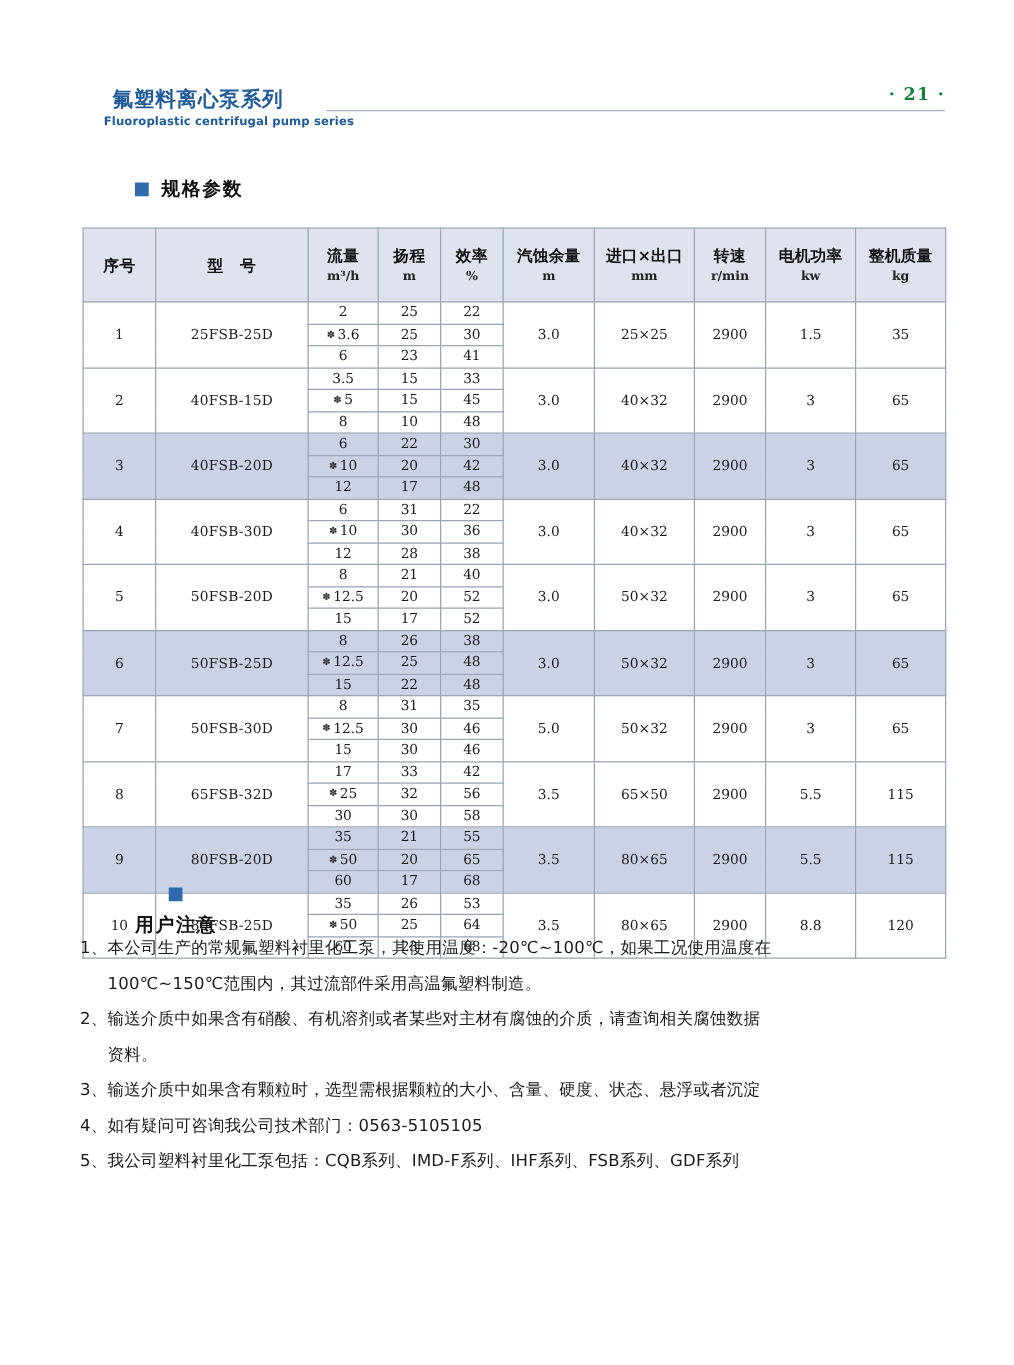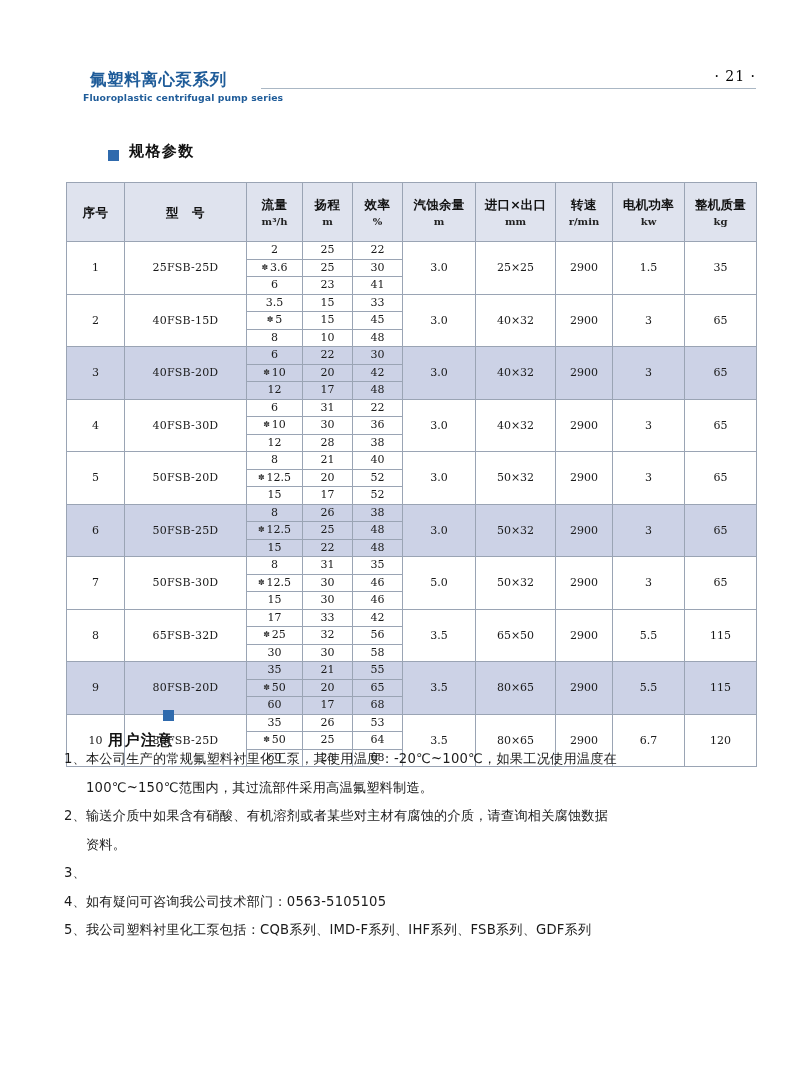--- a/index.html
+++ b/index.html
@@ -62,31 +62,31 @@
     top: 18px;
     height: 1px;
     background: #aab7c4;
   }
   .hdr-page {
     position: absolute;
     right: 0;
     top: -2px;
     font-family: "DejaVu Serif", "Liberation Serif", serif;
     font-size: 14px;
-    font-weight: 400;
-    color: #000000;
+    font-weight: 700;
+    color: #15803d;
     letter-spacing: 1px;
     white-space: nowrap;
   }
 
   
   .section-head {
     position: absolute;
     display: flex;
-    align-items: flex-end;
+    align-items: center;
     gap: 10px;
     white-space: nowrap;
     padding-left: 44px;
   }
   .sq-bullet {
     width: 11px;
     height: 11px;
     background: #2f6aad;
     flex: 0 0 auto;
     display: block;
@@ -483,21 +483,21 @@
           </tr>
           <tr>
             <td rowspan="3" class="v-center">10</td>
             <td rowspan="3" class="model">80FSB-25D</td>
             <td class="param">35</td>
             <td class="param">26</td>
             <td class="param">53</td>
             <td rowspan="3" class="v-center">3.5</td>
             <td rowspan="3" class="v-center">80×65</td>
             <td rowspan="3" class="v-center">2900</td>
-            <td rowspan="3" class="v-center">6.7</td>
+            <td rowspan="3" class="v-center">8.8</td>
             <td rowspan="3" class="v-center">120</td>
           </tr>
           <tr>
             <td class="param"><span class="star">✽</span><span>50</span></td>
             <td class="param">25</td>
             <td class="param">64</td>
           </tr>
           <tr>
             <td class="param">60</td>
             <td class="param">23</td>
@@ -523,20 +523,21 @@
       <div class="notice-item">
         <span class="notice-num">2、</span>
         <span class="notice-text">
           <span class="ln">输送介质中如果含有硝酸、有机溶剂或者某些对主材有腐蚀的介质，请查询相关腐蚀数据</span>
           <span class="ln">资料。</span>
         </span>
       </div>
       <div class="notice-item">
         <span class="notice-num">3、</span>
         <span class="notice-text">
+          <span class="ln">输送介质中如果含有颗粒时，选型需根据颗粒的大小、含量、硬度、状态、悬浮或者沉淀</span>
         </span>
       </div>
       <div class="notice-item">
         <span class="notice-num">4、</span>
         <span class="notice-text">
           <span class="ln">如有疑问可咨询我公司技术部门：0563-5105105</span>
         </span>
       </div>
       <div class="notice-item">
         <span class="notice-num">5、</span>

